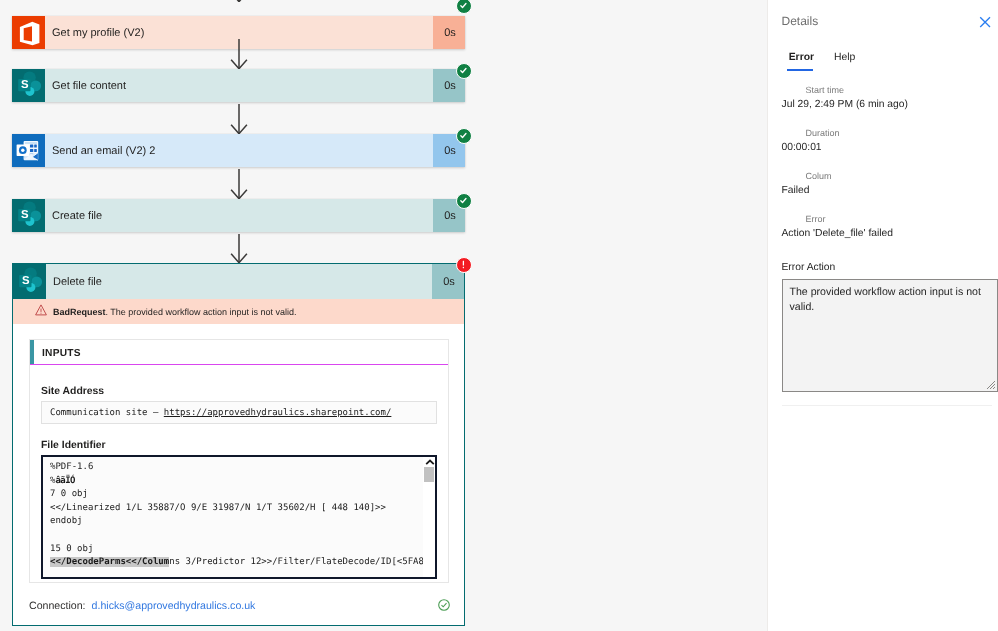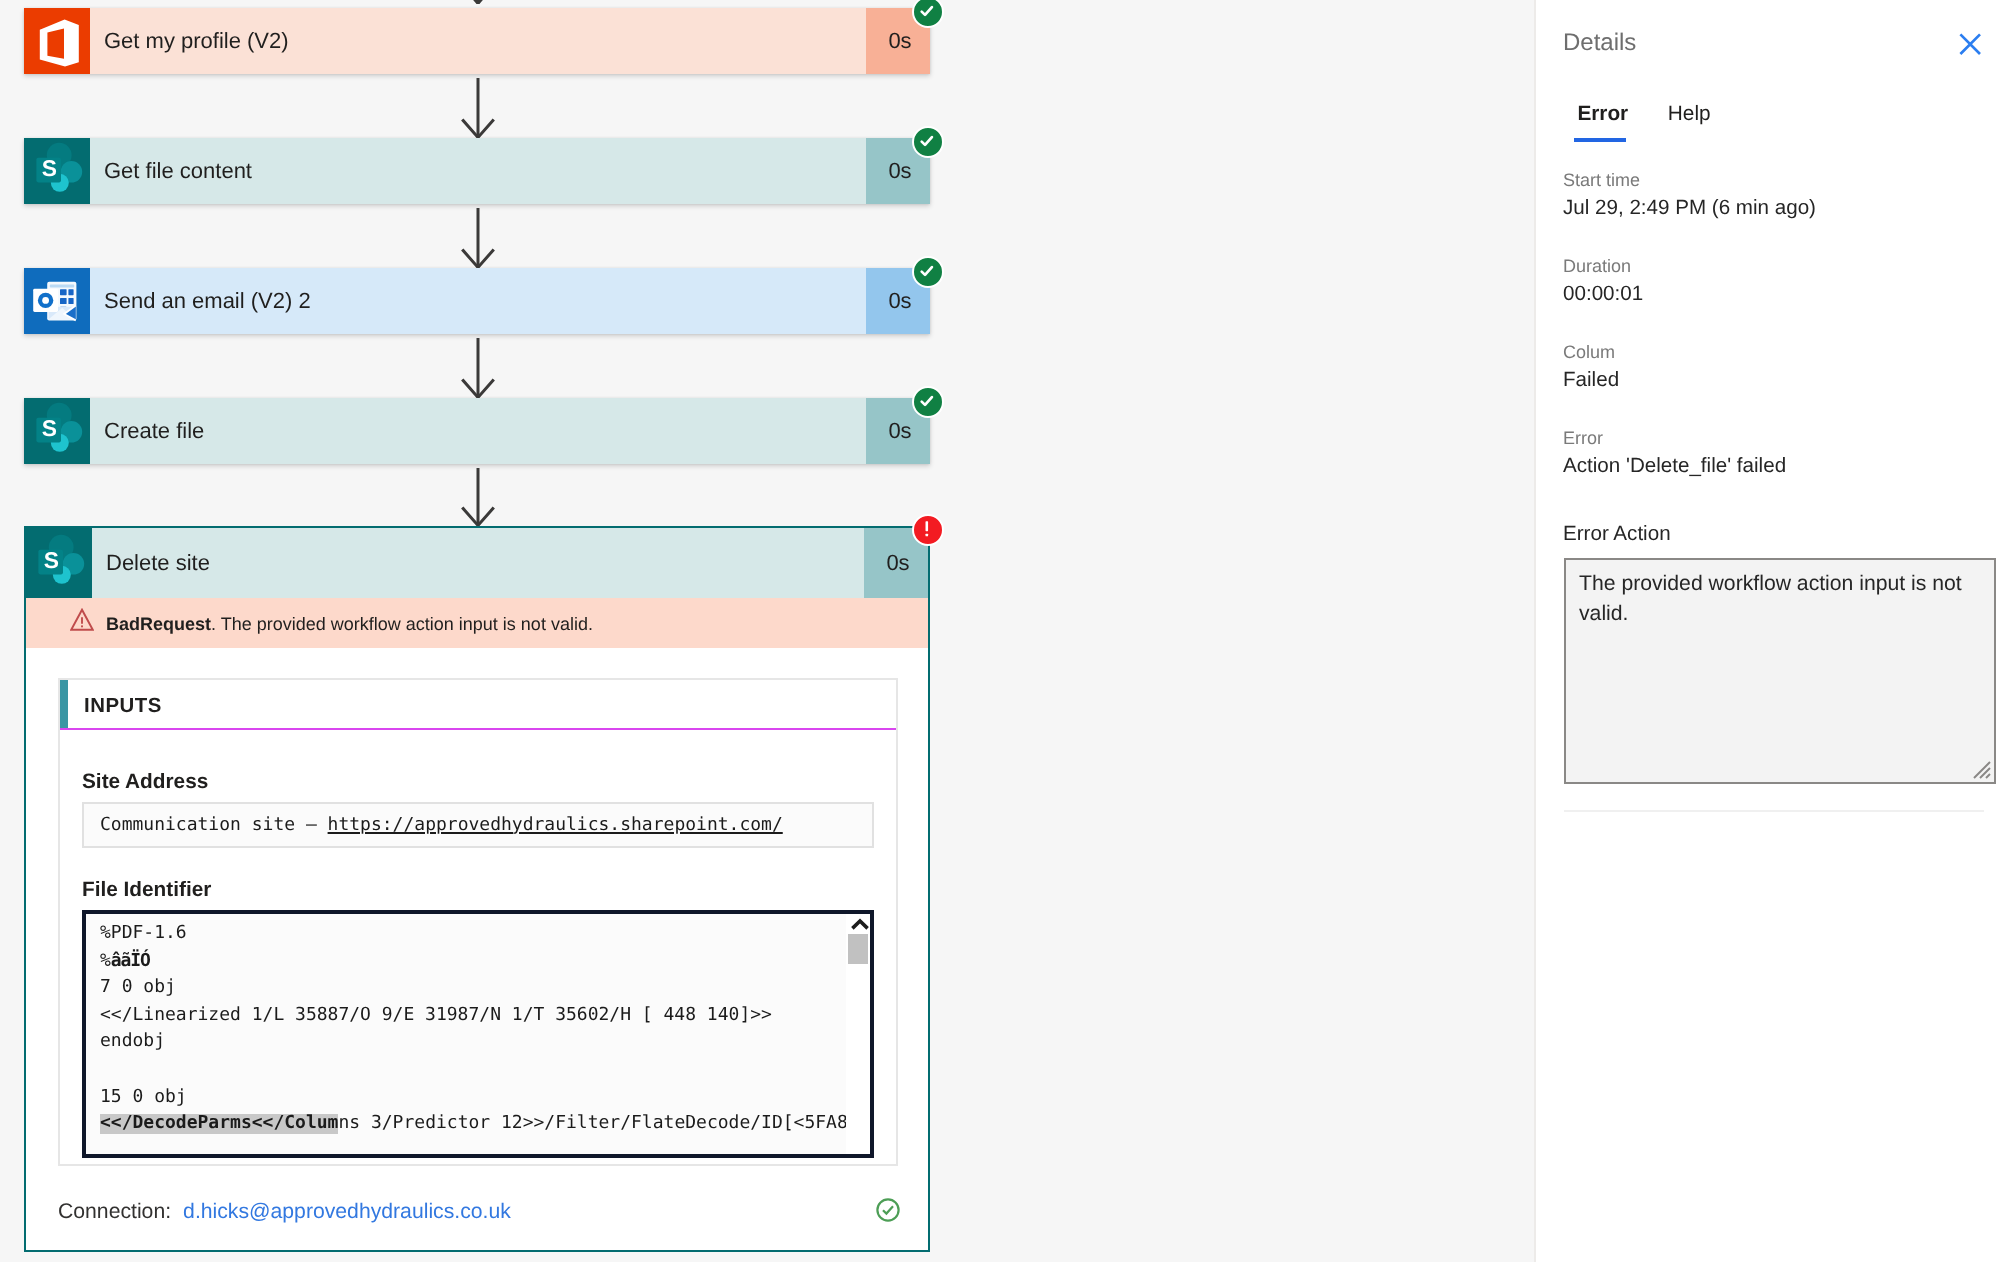--- a/index.html
+++ b/index.html
@@ -64,21 +64,21 @@
   .panel{position:absolute;left:767px;top:0;width:231px;height:631px;background:#fff;
          border-left:1px solid #edebe9;box-sizing:border-box;}
   .panel-title{position:absolute;left:13.5px;top:13.5px;font-size:12px;color:#6e6e6e;font-weight:400;}
   .panel-close{position:absolute;left:208px;top:13px;width:18px;height:18px;cursor:pointer;}
   .tabs{position:absolute;left:20.7px;top:53px;display:flex;}
   .tab{font-size:10.4px;line-height:9px;color:#201f1e;padding:0 0 9px 0;position:relative;cursor:pointer;}
   .tab+.tab{margin-left:19.8px;}
   .tab.active{font-weight:700;}
   .tab.active:after{content:"";position:absolute;left:-1.4px;width:25.7px;bottom:0;height:2px;background:#2266e3;}
   .kv{position:absolute;left:13.5px;width:212px;}
-  .kv .k{font-size:9px;color:#7a7a7a;}
+  .kv .k{font-size:9px;color:#7a7a7a;margin-left:24px;}
   .kv .v{font-size:10.3px;color:#262626;margin-top:4px;}
   .ed-label{position:absolute;left:13.5px;font-size:10.3px;color:#262626;}
   .ed-box{position:absolute;left:13.5px;border:1px solid #8a8886;background:#f3f3f3;box-sizing:border-box;
           font-size:10.6px;color:#262626;padding:5px 7px;line-height:14.6px;}
   .ed-grip{position:absolute;right:1px;bottom:1px;width:12px;height:12px;}
   .pdivider{position:absolute;left:14px;right:6px;height:1px;background:#f0f0f0;}
 </style>
 </head>
 <body>
 
@@ -87,21 +87,21 @@
   <div class="canvas">
 
     <div class="arrow" style="left:230px;top:-24px;">
       <svg width="18" height="26" viewBox="0 0 18 26">
           <path d="M9 0 V25.7" stroke="#3b3a39" stroke-width="1.5" fill="none"></path>
           <path d="M1.6 17 L9 25.7 L16.4 17" stroke="#3b3a39" stroke-width="1.5" fill="none" stroke-linecap="square"></path>
         </svg>
     </div>
 
     <div id="steps">
-        <div class="card" style="top: 4px; background: rgb(251, 225, 214);">
+        <div class="card" style="top: 16px; background: rgb(251, 225, 214);">
           <div class="tile"><svg width="33" height="35" viewBox="0 0 33 35">
               <rect width="33" height="35" fill="#eb3c00"></rect>
               <path d="M20.3 6.7 L27.4 9.5 L27.4 28.1 L20.5 30.2 L7.9 26.7 L7.9 11.9 Z M11.7 13.3 L11.7 24.9 L20.0 26.4 L20.0 11.2 Z" fill="#ffffff" fill-rule="evenodd"></path>
             </svg></div>
           <div class="ctitle">Get my profile (V2)</div>
           <div class="cdur" style="background:#f8b096">0s</div>
         </div>
         <div class="badge ok" style="left: 456px; top: -2px;">
           <svg width="12.8" height="12.8" viewBox="0 0 13 13">
             <path d="M3.9 6.9 L5.6 8.6 L9.1 4.6" stroke="#fff" stroke-width="1.35" fill="none" stroke-linecap="round" stroke-linejoin="round"></path>
@@ -200,21 +200,21 @@
     <div class="exp" style="top:263px;height:363px;">
       <div class="exp-head">
         <div class="tile" id="sel-tile"><svg width="33" height="35" viewBox="0 0 33 35">
               <rect width="33" height="35" fill="#036c70"></rect>
               <circle cx="17.6" cy="9.6" r="6.2" fill="#047b80"></circle>
               <circle cx="23.7" cy="17.9" r="5.4" fill="#0a9199"></circle>
               <circle cx="17.9" cy="23.4" r="4.5" fill="#1ec3ce"></circle>
               <rect x="6.2" y="10.9" width="12.3" height="12.3" rx="0.9" fill="#038287"></rect>
               <text x="12.7" y="20.2" font-family="Liberation Sans,sans-serif" font-size="11.4" font-weight="700" fill="#ffffff" text-anchor="middle">S</text>
             </svg></div>
-        <div class="ctitle">Delete site</div>
+        <div class="ctitle">Delete file</div>
         <div class="cdur" id="sel-dur" style="background: rgb(150, 197, 200);">0s</div>
       </div>
       <div class="errbar">
         <span style="position:absolute;left:22px;top:5px;">
           <svg width="12" height="12" viewBox="0 0 12 12">
               <path d="M6 0.9 L11.4 10.9 H0.6 Z" fill="none" stroke="#c04c4c" stroke-width="1"></path>
               <path d="M6 4.6 V7.9" stroke="#c04c4c" stroke-width=".95"></path>
               <rect x="5.53" y="8.7" width="0.95" height="0.95" fill="#c04c4c"></rect>
             </svg>
         </span>

